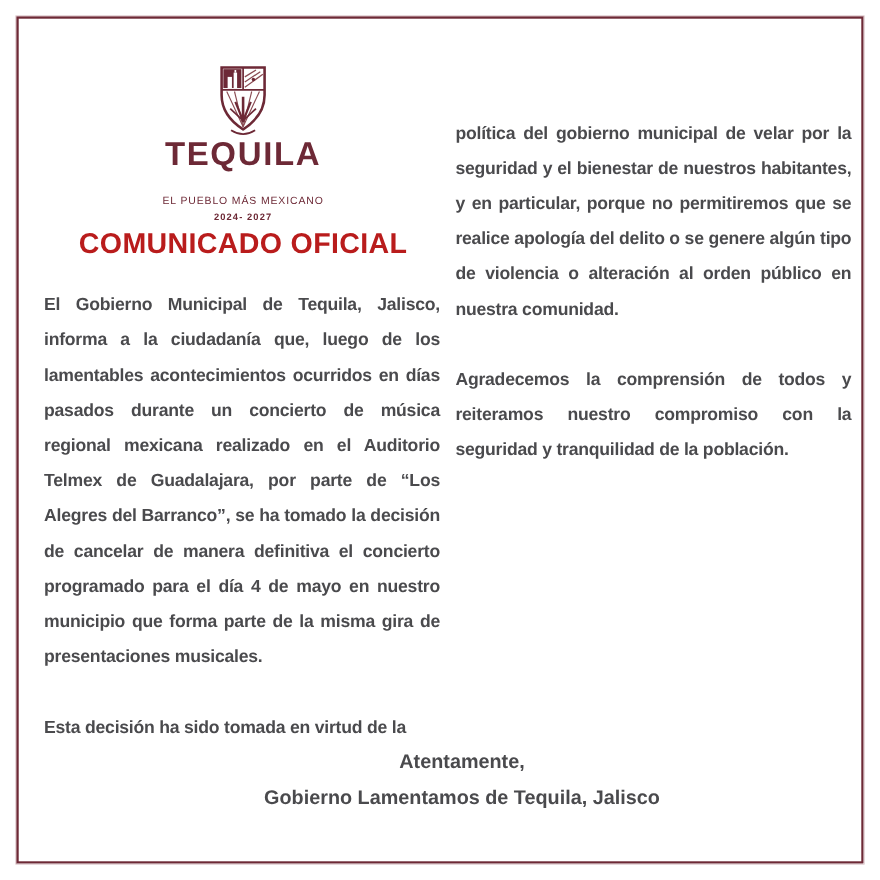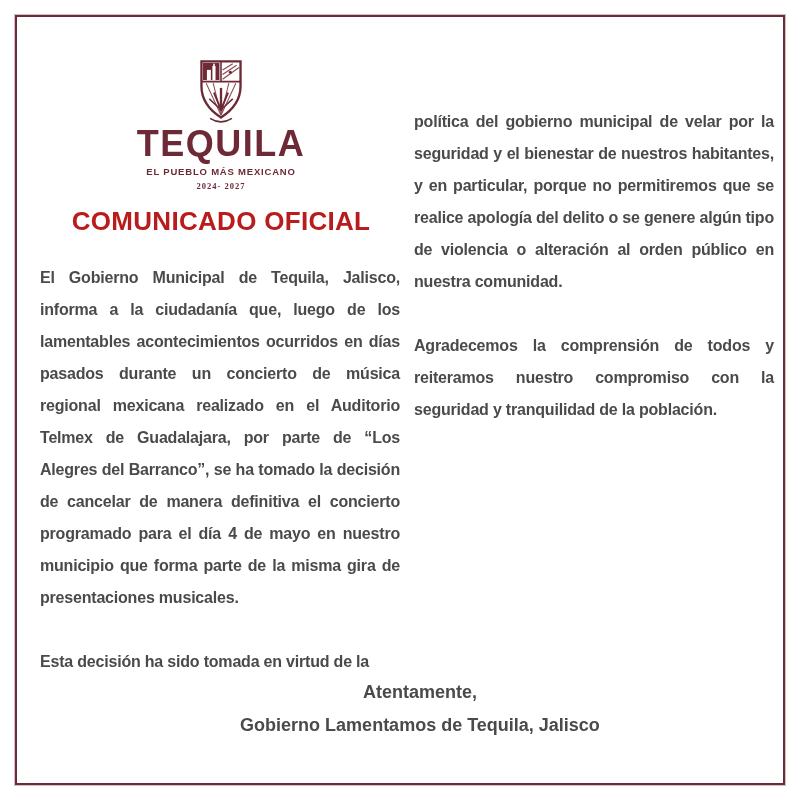--- a/index.html
+++ b/index.html
@@ -23,37 +23,36 @@
     position: absolute;
     left: 38px;
     top: 58px;
     width: 366px;
     text-align: center;
     color: #6d2936;
   }
   .logo svg { display: block; margin: 0 auto; }
   .wordmark {
     margin-top: 2px;
-    font-size: 36px;
+    font-size: 30px;
     font-weight: 800;
     letter-spacing: 1.5px;
     line-height: 1;
   }
   .tagline {
-    margin-top: 4px;
+    margin-top: 21px;
     font-size: 9.5px;
-    font-weight: 700;
+    font-weight: 400;
     letter-spacing: 0.8px;
   }
   .period {
     margin-top: 4px;
     font-size: 8.5px;
     font-weight: 700;
     letter-spacing: 1px;
-    font-family: Liberation Serif, serif;
   }
   .title {
     position: absolute;
     left: 38px;
     top: 206px;
     width: 366px;
     margin: 0;
     text-align: center;
     font-size: 26px;
     font-weight: 800;

